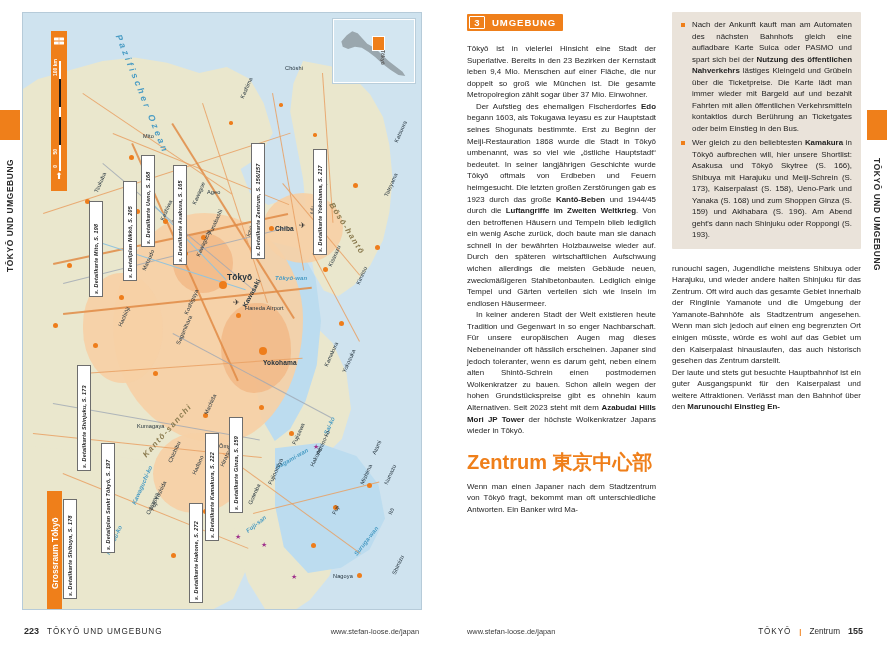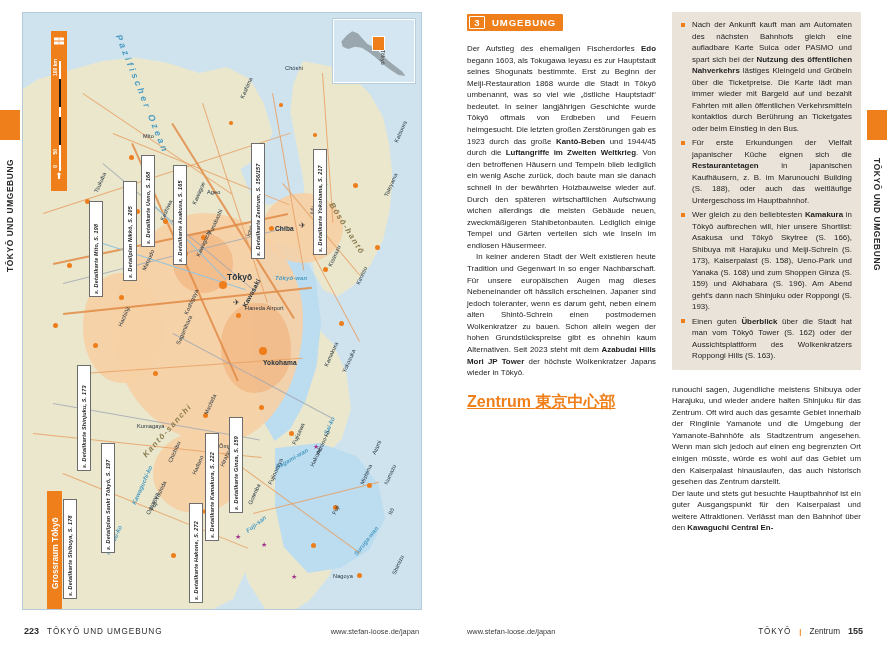--- a/index.html
+++ b/index.html
@@ -403,25 +403,24 @@
     margin: 0 0 9px 0;
     font-size: 22px;
     font-weight: normal;
     color: #1c1c1c;
     letter-spacing: -0.2px;
     line-height: 1.1;
   }
   h1.title .jp { font-size: 20px; }
   h2.sub {
     margin: 14px 0 7px 0;
-    font-size: 16px;
+    font-size: 20px;
     font-weight: bold;
     color: #ef7f1a;
     line-height: 1.15;
-    text-decoration: underline;
   }
   h2.sub .jp { font-weight: bold; color:#ef7f1a; }
   p.body {
     margin: 0;
     font-size: 7.9px;
     line-height: 1.465;
     color: #1e1e1e;
     text-align: justify;
     hyphens: auto;
   }
@@ -693,45 +692,45 @@
     <div class="content">
 
       <div class="col">
 
         <div class="highlight-badge">
           <span class="hb-num">3</span>
           <span class="hb-text">UMGEBUNG</span>
         </div>
 
 
+        <p class="body">Tōkyō ist in vielerlei Hinsicht eine Stadt der Superlative. Bereits in den 23 Bezirken der Kernstadt leben 9,4 Mio. Menschen auf einer Fläche, die nur doppelt so groß wie München ist. Die gesamte Metropolregion zählt sogar über 37 Mio. Einwohner.</p>
         <p class="body">Der Aufstieg des ehemaligen Fischerdorfes <b>Edo</b> begann 1603, als Tokugawa Ieyasu es zur Hauptstadt seines Shogunats bestimmte. Erst zu Beginn der Meiji-Restauration 1868 wurde die Stadt in Tōkyō umbenannt, was so viel wie „östliche Hauptstadt“ bedeutet. In seiner langjährigen Geschichte wurde Tōkyō oftmals von Erdbeben und Feuern heimgesucht. Die letzten großen Zerstörungen gab es 1923 durch das große <b>Kantō-Beben</b> und 1944/45 durch die <b>Luftangriffe im Zweiten Weltkrieg</b>. Von den betroffenen Häusern und Tempeln blieb lediglich ein wenig Asche zurück, doch baute man sie danach schnell in der bewährten Holzbauweise wieder auf. Durch den späteren wirtschaftlichen Aufschwung wichen allerdings die meisten Gebäude neuen, zweckmäßigeren Stahlbetonbauten. Lediglich einige Tempel und Gärten verteilen sich wie Inseln im endlosen Häusermeer.</p>
         <p class="body">In keiner anderen Stadt der Welt existieren heute Tradition und Gegenwart in so enger Nachbarschaft. Für unsere europäischen Augen mag dieses Nebeneinander oft hässlich erscheinen. Japaner sind jedoch toleranter, wenn es darum geht, neben einem alten Shintō-Schrein einen postmodernen Wolkenkratzer zu bauen. Schon allein wegen der hohen Grundstückspreise gibt es ohnehin kaum Alternativen. Seit 2023 steht mit dem <b>Azabudai Hills Mori JP Tower</b> der höchste Wolkenkratzer Japans wieder in Tōkyō.</p>
 
         <h2 class="sub">
           <span>Zentrum</span>
           <span class="jp">東京中心部</span>
         </h2>
+        <p class="body" style="text-indent:0;">Wenn man einen Japaner nach dem Stadtzentrum von Tōkyō fragt, bekommt man oft unterschiedliche Antworten. Ein Banker wird Ma-</p>
       </div>
 
       <div class="col">
 
         <div class="infobox">
           <div class="infobox-body">
             <ul class="bullets">
               <li>Nach der Ankunft kauft man am Automaten des nächsten Bahnhofs gleich eine aufladbare Karte Suica oder PASMO und spart sich bei der <b>Nutzung des öffentlichen Nahverkehrs</b> lästiges Kleingeld und Grübeln über die Ticketpreise. Die Karte lädt man immer wieder mit Bargeld auf und bezahlt Fahrten mit allen öffentlichen Verkehrsmitteln kontaktlos durch Berührung an Ticketgates oder beim Einstieg in den Bus.</li>
-              <li>Für erste Erkundungen der Vielfalt japanischer Küche eignen sich die <b>Restaurantetagen</b> in japanischen Kaufhäusern, z. B. im Marunouchi Building (S. 188), oder auch das weitläufige Untergeschoss im Hauptbahnhof.</li>
               <li>Wer gleich zu den beliebtesten <b>Kamakura</b> in Tōkyō aufbrechen will, hier unsere Shortlist: Asakusa und Tōkyō Skytree (S. 166), Shibuya mit Harajuku und Meiji-Schrein (S. 173), Kaiserpalast (S. 158), Ueno-Park und Yanaka (S. 168) und zum Shoppen Ginza (S. 159) und Akihabara (S. 196). Am Abend geht's dann nach Shinjuku oder Roppongi (S. 193).</li>
-              <li>Einen guten <b>Überblick</b> über die Stadt hat man vom Tōkyō Tower (S. 162) oder der Aussichtsplattform des Wolkenkratzers Roppongi Hills (S. 163).</li>
             </ul>
           </div>
         </div>
 
         <p class="body" style="text-indent:0;">runouchi sagen, Jugendliche meistens Shibuya oder Harajuku, und wieder andere halten Shinjuku für das Zentrum. Oft wird auch das gesamte Gebiet innerhalb der Ringlinie Yamanote und die Umgebung der Yamanote-Bahnhöfe als Stadtzentrum angesehen. Wenn man sich jedoch auf einen eng begrenzten Ort einigen müsste, würde es wohl auf das Gebiet um den Kaiserpalast hinauslaufen, das auch historisch gesehen das Zentrum darstellt.</p>
 
-        <p class="body" style="text-indent:0;">Der laute und stets gut besuchte Hauptbahnhof ist ein guter Ausgangspunkt für den Kaiserpalast und weitere Attraktionen. Verlässt man den Bahnhof über den <b>Kawaguchi Central En-</b></p>
+        <p class="body" style="text-indent:0;">Der laute und stets gut besuchte Hauptbahnhof ist ein guter Ausgangspunkt für den Kaiserpalast und weitere Attraktionen. Verlässt man den Bahnhof über den <b>Marunouchi Einstieg En-</b></p>
       </div>
     </div>
 
     <div class="footer" style="left:24px; bottom:12px;">
       <span class="url">www.stefan-loose.de/japan</span>
     </div>
     <div class="footer footer-right">
       <span class="chap-name">TŌKYŌ</span>
       <span class="footer-sep">|</span>
       <span class="chap-name" style="letter-spacing:0;">Zentrum</span>

